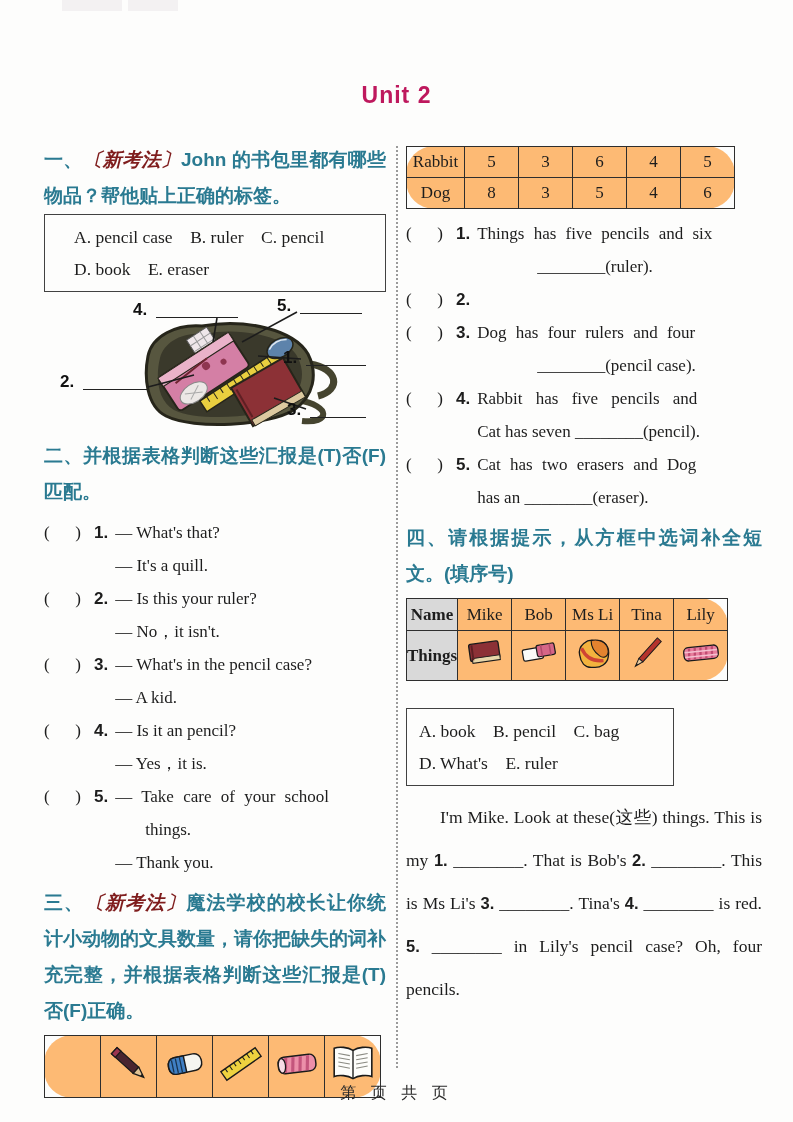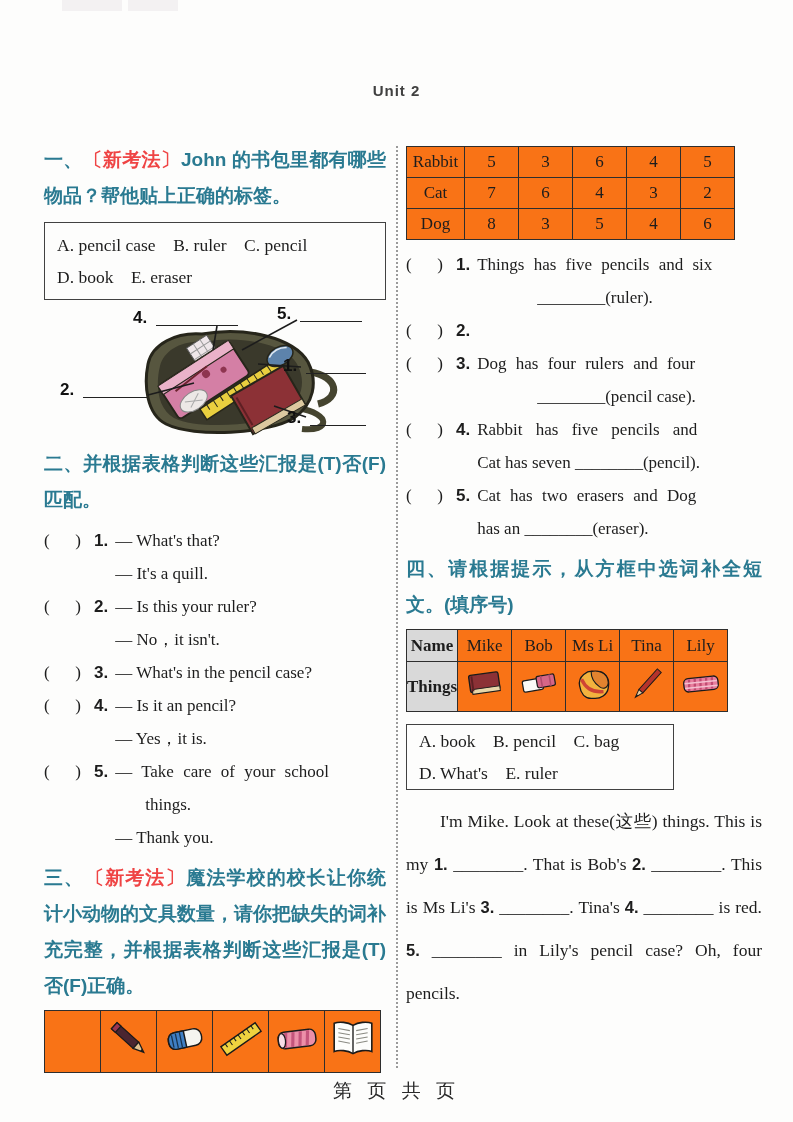--- a/index.html
+++ b/index.html
@@ -8,38 +8,38 @@
     position:relative;
     background:#fdfdfc;
     font-family:"Liberation Serif", serif;
     color:#1d1d1d;
     overflow:hidden;
   }
   .scan-artifact { position:absolute; background:#f3f1f2; }
   .title {
     position:absolute; top:82px; left:0; width:793px;
     text-align:center; font-family:"Liberation Sans", sans-serif;
-    font-weight:bold; font-size:15px; color:#404040; letter-spacing:1px;
+    font-weight:bold; font-size:23px; color:#be185d; letter-spacing:1px;
   }
   .divider {
     position:absolute; left:396px; top:146px; height:922px; width:0;
     border-left:2px dotted #9a9a9a;
   }
   .col { position:absolute; top:142px; }
   .col-left  { left:44px;  width:342px; }
   .col-right { left:406px; width:356px; }
 
   .cn-head {
     font-family:"Liberation Sans", sans-serif; font-weight:bold;
     color:#2a7a91; font-size:19px; line-height:36px; text-align:justify;
   }
-  .tag { color:#ef4444; padding:0 1px; }
+  .tag { color:#7f1d1d; font-style:italic; padding:0 1px; }
 
   .opt-box {
-    margin-top:8px; border:1.6px solid #414141; padding:6px 12px;
+    border:1.6px solid #414141; padding:6px 29px;
     font-size:17.5px; line-height:32px; background:#fdfdfc;
   }
 
   
   .figure { position:relative; width:350px; height:136px; margin-top:4px; }
   .fig-label {
     position:absolute; font-family:"Liberation Sans", sans-serif;
     font-weight:bold; font-size:17px; color:#111;
   }
   .fig-blank {
@@ -52,54 +52,54 @@
   .item .br { white-space:pre; font-size:17px; width:50px; flex:0 0 50px; }
   .item .no {
     font-family:"Liberation Sans", sans-serif; font-weight:bold;
     padding-right:7px; flex:0 0 auto;
   }
   .item .lines { flex:1; }
   .cont { padding-left:30px; }
   .blankpad { padding-left:60px; }
   .ws { word-spacing:5px; }
 
-  table { border-collapse:collapse; background:#f97316; }
+  table { border-collapse:collapse; background:#fdba74;border-radius:28px; }
   td, th {
     border:1.4px solid #2e2e2e; text-align:center; vertical-align:middle;
     font-size:17px; font-weight:normal;
   }
   .animals-table { margin-top:4px; }
   .animals-table td { height:31px; }
   .animals-table td.lbl { width:58px; }
   .animals-table td.num { width:54px; }
 
   .icon-table { margin-top:6px; }
   .icon-table td { width:56px; height:62px; }
 
   .name-table { margin-top:6px; }
   .name-table th.hd {
     background:#d9d9d9; font-weight:bold; width:50px; height:32px;
   }
   .name-table th.nm { width:54px; height:32px; font-weight:normal; }
   .name-table td.thing { width:54px; height:50px; }
 
   .word-box {
-    margin-top:12px; border:1.5px solid #414141; width:268px;
-    padding:0 12px; font-size:17.5px; line-height:32px;
+    margin-top:27px; border:1.5px solid #414141; width:268px;
+    padding:6px 12px; font-size:17.5px; line-height:32px;
   }
 
   .passage {
     margin-top:10px; font-size:17.5px; line-height:43px;
     text-align:justify; text-indent:34px;
   }
   .passage b { font-family:"Liberation Sans", sans-serif; font-size:16.5px; }
 
   .footer {
     position:absolute; left:0; bottom:18px; width:793px; text-align:center;
-    font-family:"Liberation Sans", sans-serif; font-size:19px;
+    font-family:"Liberation Sans", sans-serif; font-size:16px;
     color:#2a2a2a; letter-spacing:5px;
   }
   .mt6 { margin-top:6px; } .mt8 { margin-top:8px; }
 </style>
 </head>
 <body>
 
 <div class="scan-artifact" style="left:62px;top:0;width:60px;height:11px;"></div>
 <div class="scan-artifact" style="left:128px;top:0;width:50px;height:11px;"></div>
 
@@ -207,20 +207,21 @@
       <span class="lines">
         <div>— Is this your ruler?</div>
         <div>— No，it isn't.</div>
       </span>
     </div>
     <div class="item">
       <span class="br">(      )</span>
       <span class="no">3.</span>
       <span class="lines">
         <div>— What's in the pencil case?</div>
+        <div>— A kid.</div>
       </span>
     </div>
     <div class="item">
       <span class="br">(      )</span>
       <span class="no">4.</span>
       <span class="lines">
         <div>— Is it an pencil?</div>
         <div>— Yes，it is.</div>
       </span>
     </div>
@@ -317,28 +318,20 @@
 
   <table class="animals-table">
     <tbody>
         <tr>
       <td class="lbl">Rabbit</td>
       <td class="num">5</td>
       <td class="num">3</td>
       <td class="num">6</td>
       <td class="num">4</td>
       <td class="num">5</td>
-    </tr>
-    <tr>
-      <td class="lbl">Cat</td>
-      <td class="num">7</td>
-      <td class="num">6</td>
-      <td class="num">4</td>
-      <td class="num">3</td>
-      <td class="num">2</td>
     </tr>
     <tr>
       <td class="lbl">Dog</td>
       <td class="num">8</td>
       <td class="num">3</td>
       <td class="num">5</td>
       <td class="num">4</td>
       <td class="num">6</td>
     </tr>
   </tbody>

